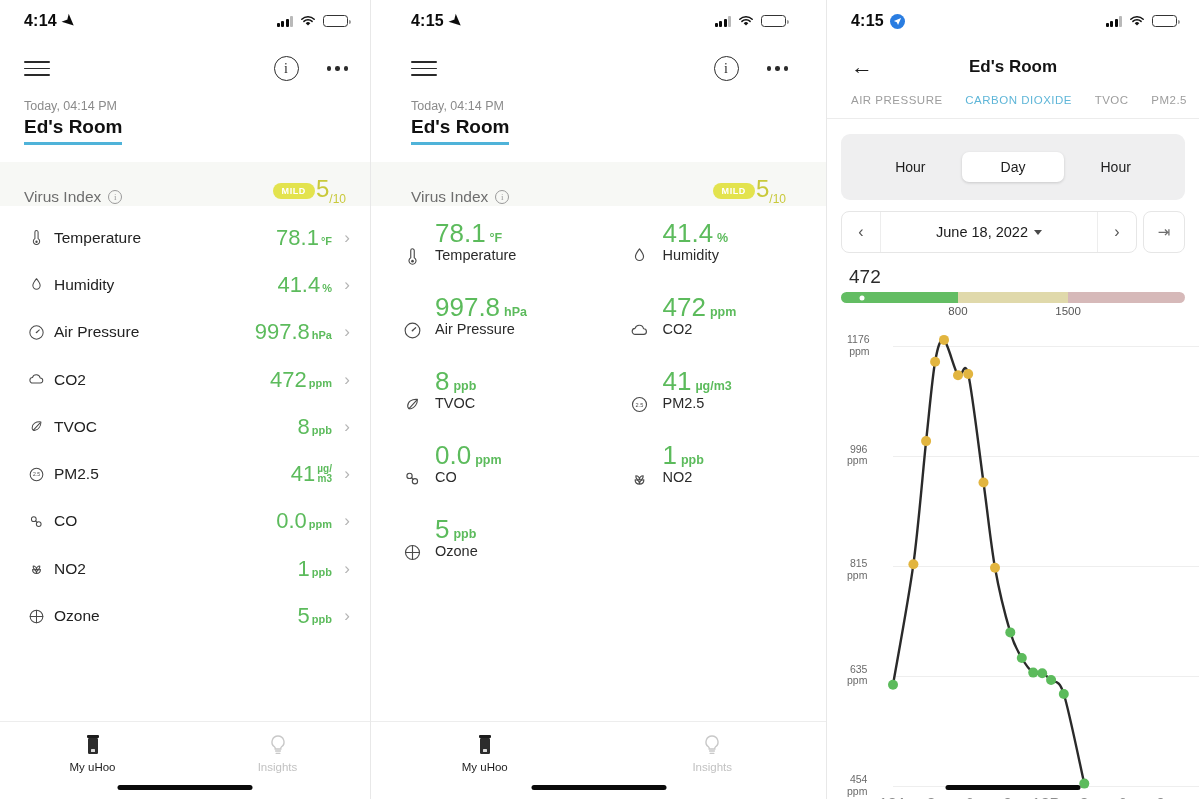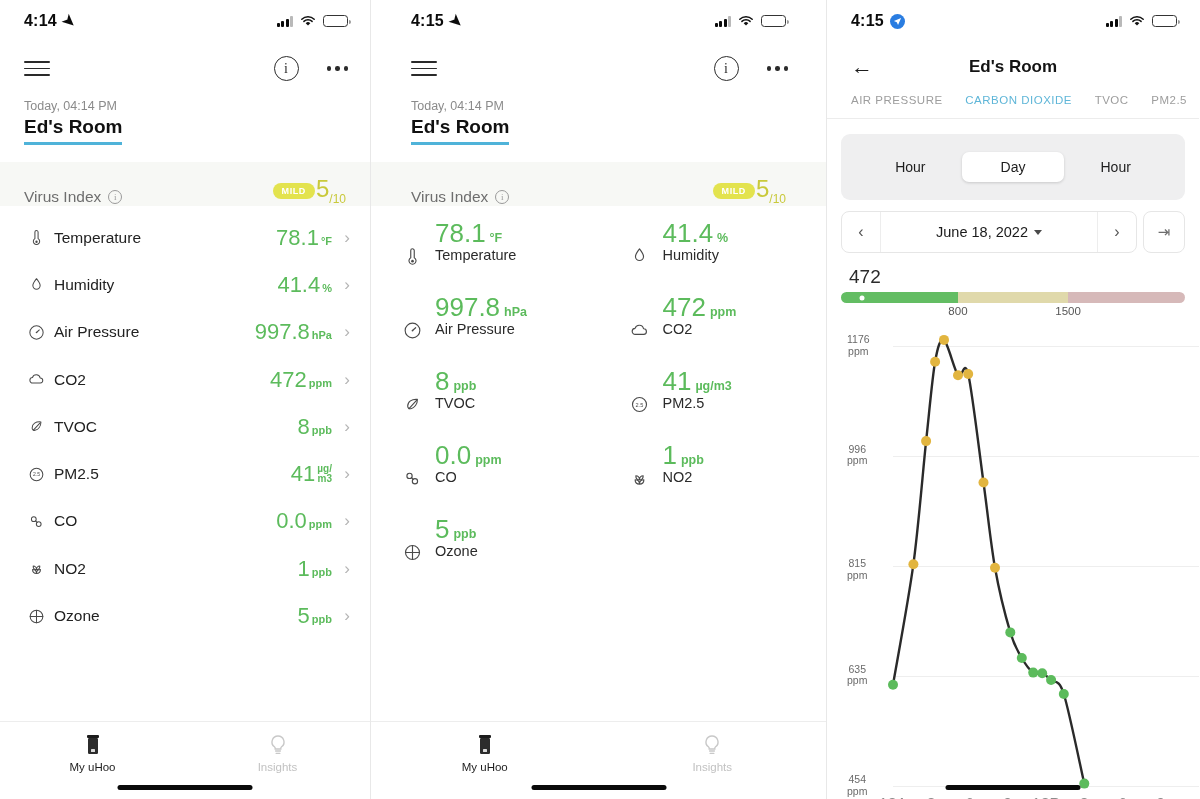--- a/index.html
+++ b/index.html
@@ -147,21 +147,21 @@
   .rb-g { background:#63bd63; }
   .rb-y { background:#e0d9ab; }
   .rb-r { background:#d6b9b9; }
   .rangebar .knob { position:absolute; top:50%; transform:translate(-50%,-50%);
                     width:5px;height:5px;border-radius:50%;background:#fff; }
   .rangelabels { position:relative; margin: 2px 14px 0 14px; height: 15px; }
   .rangelabels span { position:absolute; font-size:11.5px; color:#565656; transform:translateX(-50%);}
 
   .chartbox { position:relative; margin-top: 8px; height: 490px; }
   .ylab { position:absolute; left: 20px; font-size: 10.5px; color:#6a6a6a; line-height: 1.12;
-          text-align:center; transform: translateY(-50%); }
+          text-align:right; transform: translateY(-50%); }
   .plot { position:absolute; left: 66px; right: 0; top: 0; bottom: 0; }
   .gline { position:absolute; left:0; right:0; height:1px; background:#eeeeee; }
   .xlab { position:absolute; bottom: -20px; font-size: 16px; color:#8c8c8c;
           transform: translateX(-50%); }
   svg.curve { position:absolute; inset:0; width:100%; height:100%; overflow:visible; }
 </style>
 </head>
 <body>
 
 <div class="screens">

